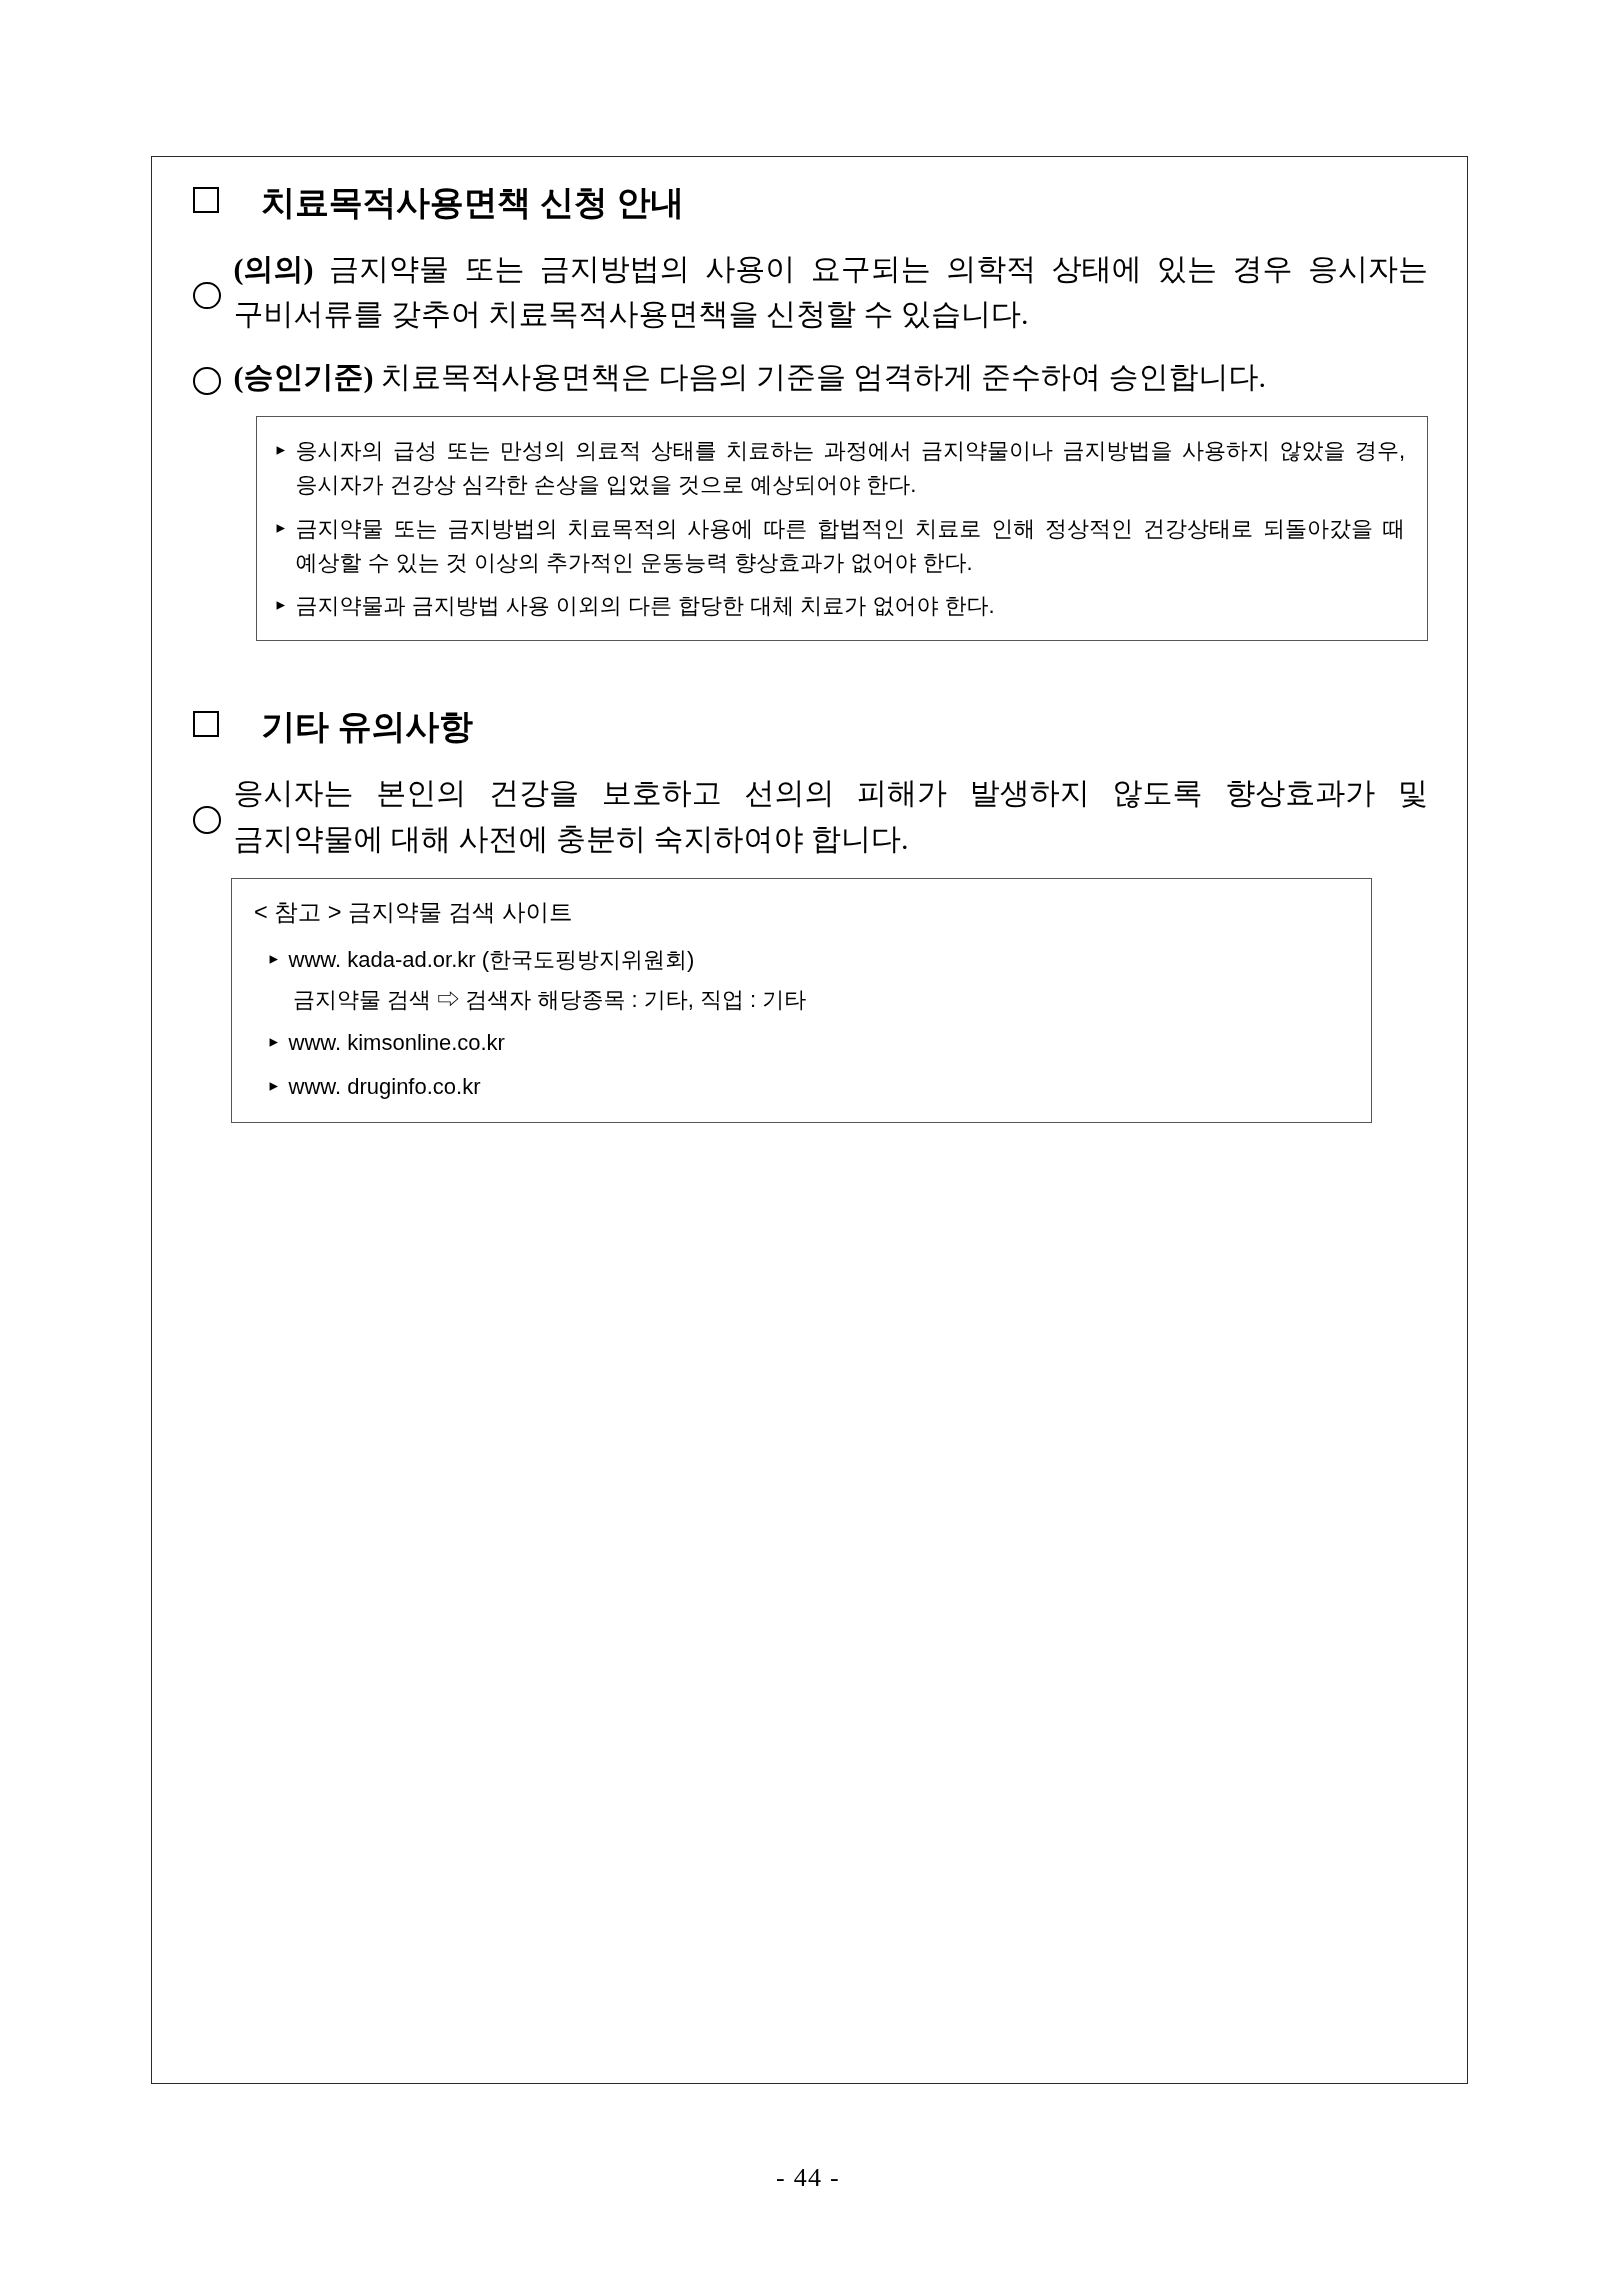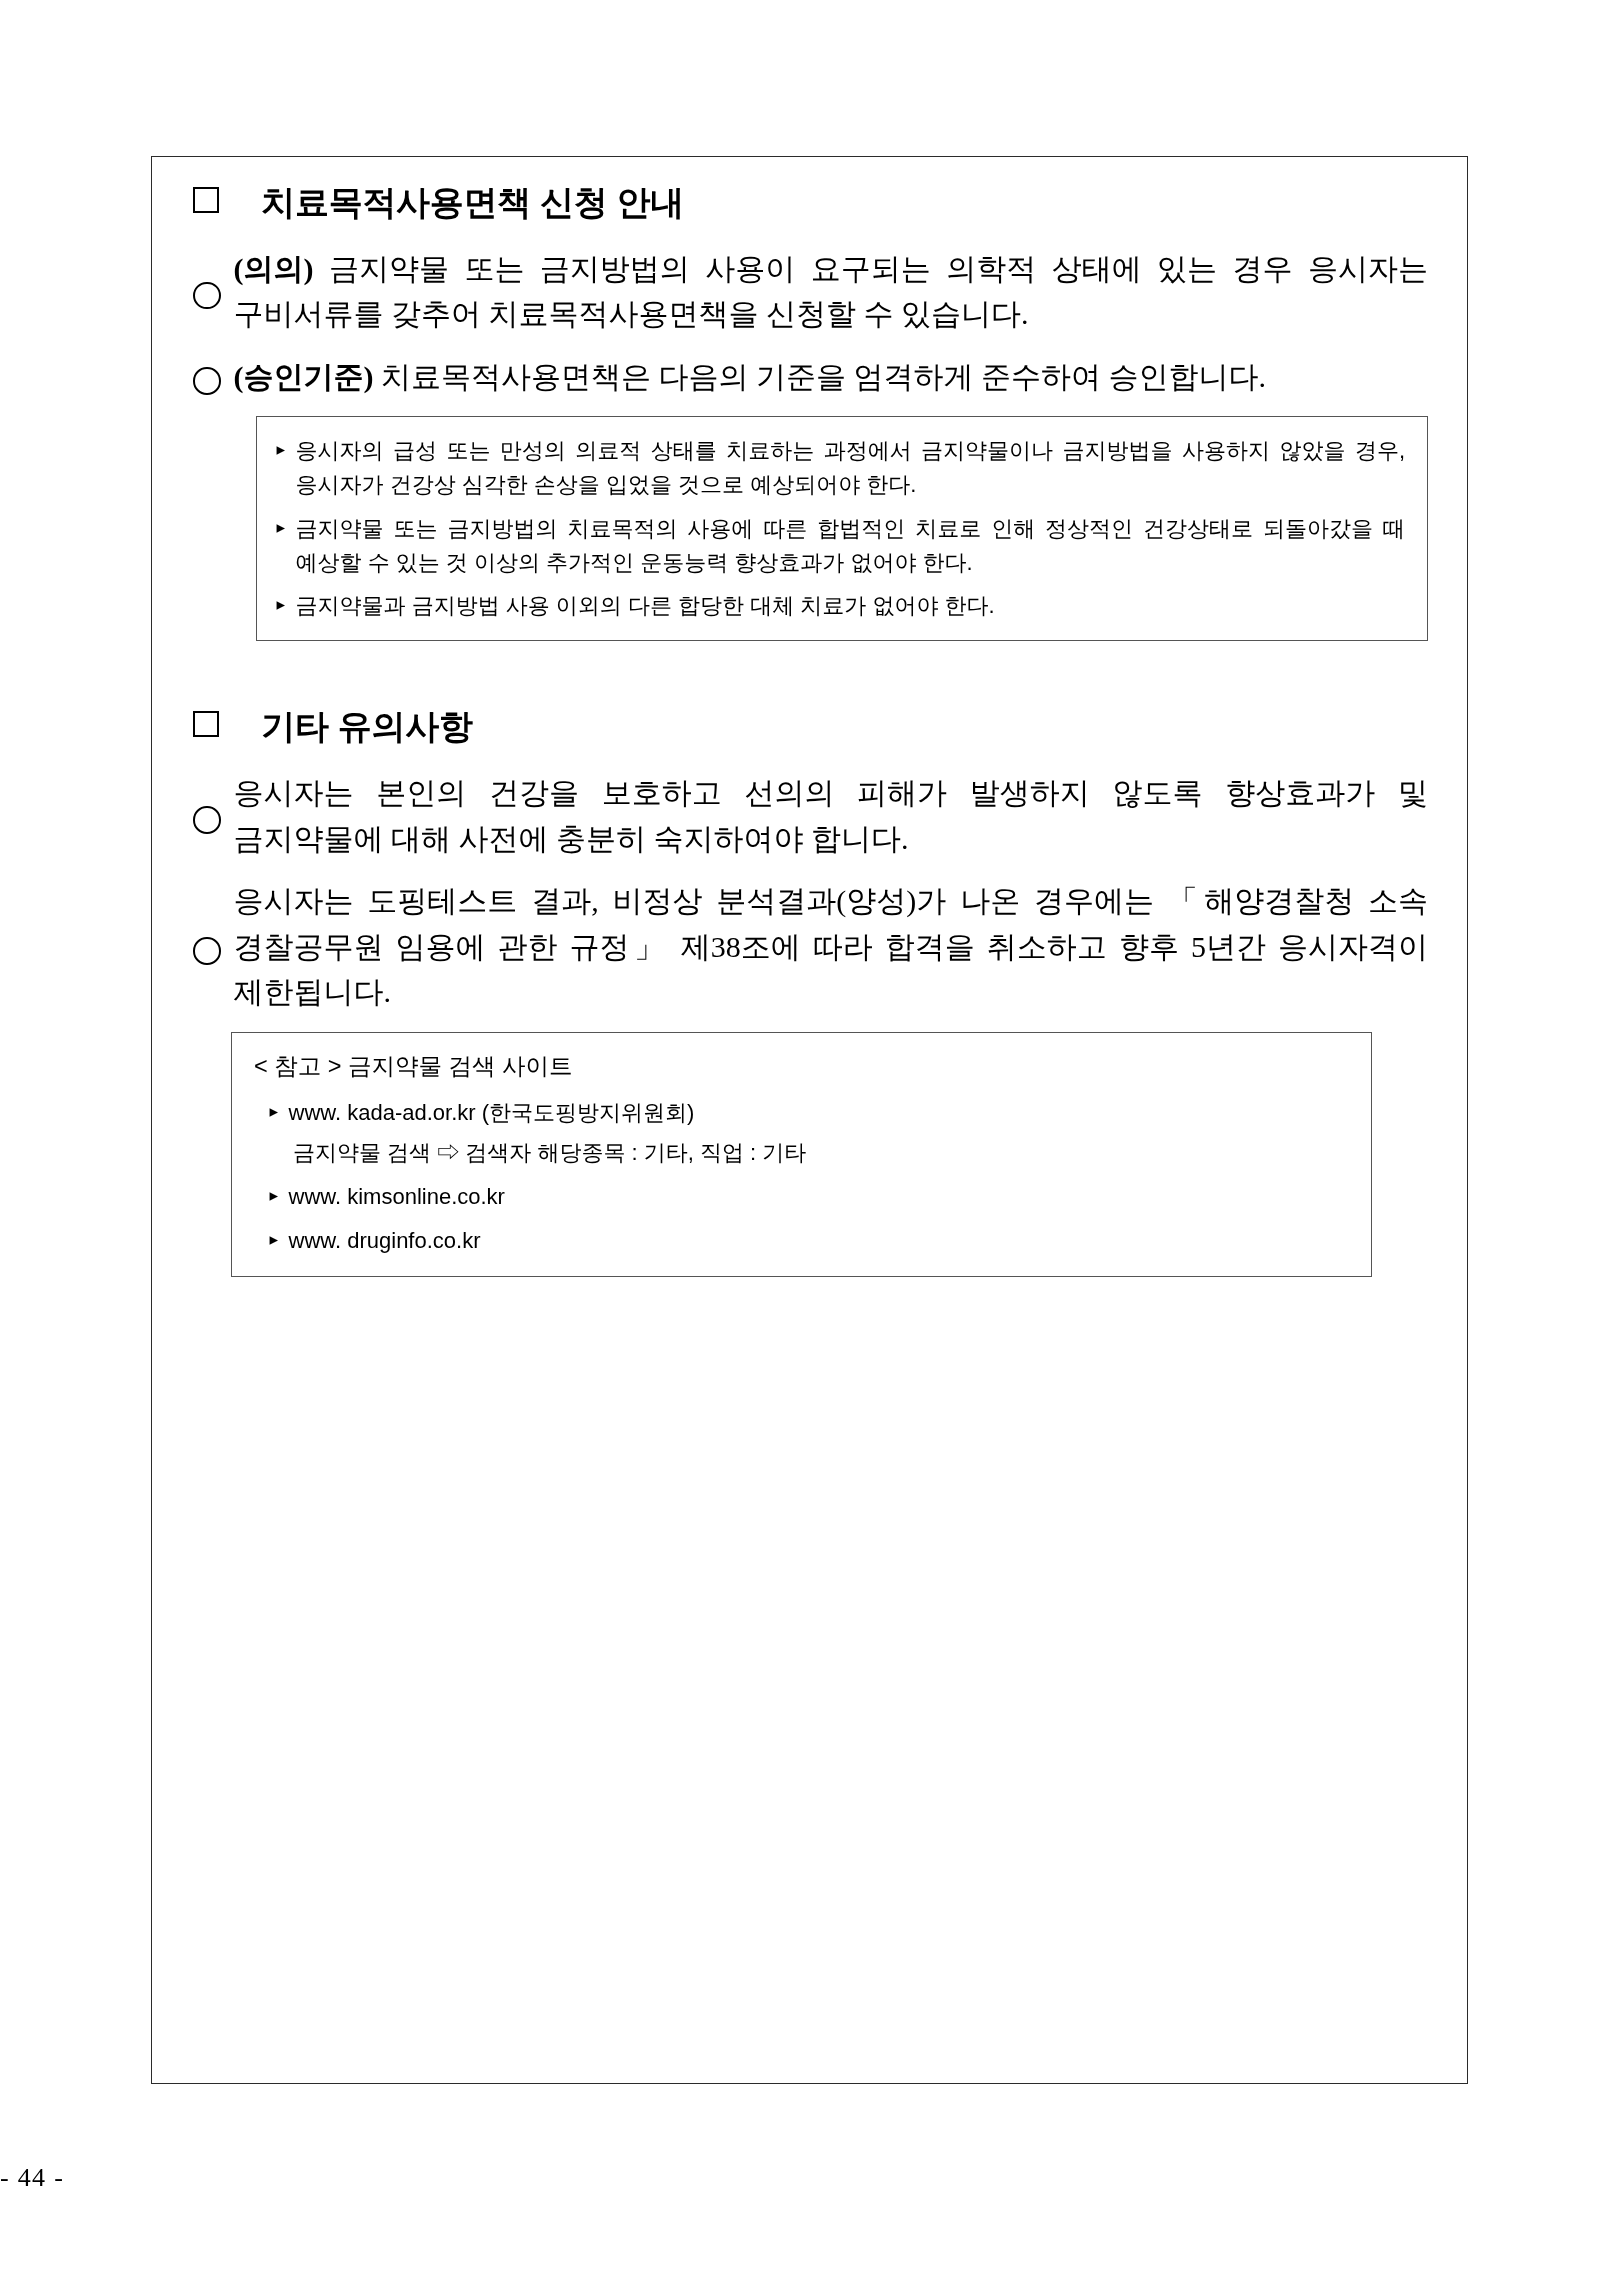--- a/index.html
+++ b/index.html
@@ -148,20 +148,21 @@
     font-size: 22px;
     margin: 5.2px 0 0 39px;
   }
   .spacer-lg { height: 35px; }
 
   .page-number {
     position: absolute;
     left: 0;
     right: 0;
     top: 2163px;
+    text-align: center;
     font-family: "Liberation Serif", serif;
     font-size: 26px;
     letter-spacing: 1.3px;
   }
 </style>
 </head>
 <body>
 
 <div class="page">
 
@@ -214,26 +215,20 @@
     </div>
 
     <div class="item">
       <span class="circle"></span>
       <div class="body">
         <span>응시자는 본인의 건강을 보호하고 선의의 피해가 발생하지 않도록 향상효과가 및 금지약물에 대해 사전에 충분히 숙지하여야 합니다.</span>
       </div>
     </div>
 
 
-    <div class="item">
-      <span class="circle"></span>
-      <div class="body">
-        <span>응시자는 도핑테스트 결과, 비정상 분석결과(양성)가 나온 경우에는 「해양경찰청 소속 경찰공무원 임용에 관한 규정」 제38조에 따라 합격을 취소하고 향후 5년간 응시자격이 제한됩니다.</span>
-      </div>
-    </div>
 
     <div class="ref-box">
       <div class="ref-title">&lt; 참고 &gt; 금지약물 검색 사이트</div>
       <ul class="ref-list">
         <li>
           <span class="tri">▸</span>
           <span>
             <span>www. kada-ad.or.kr</span>
             <span>(한국도핑방지위원회)</span>
           </span>

